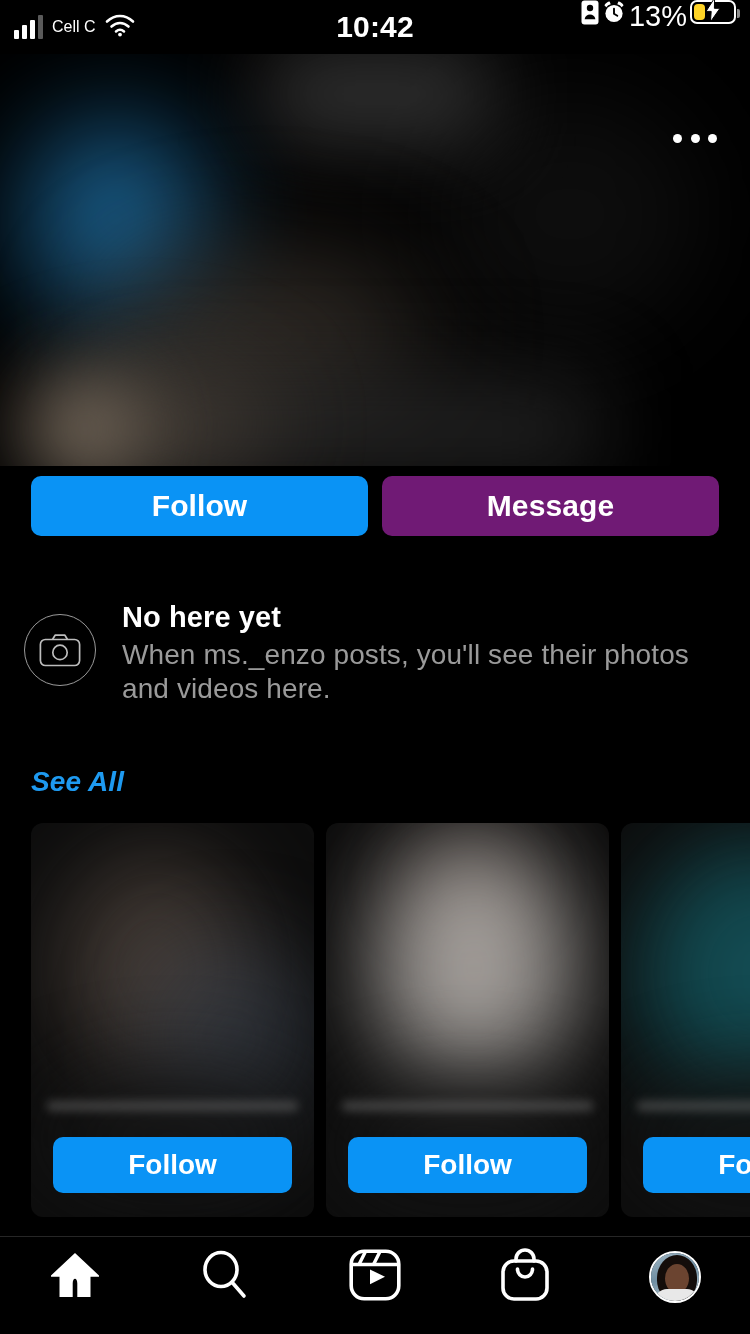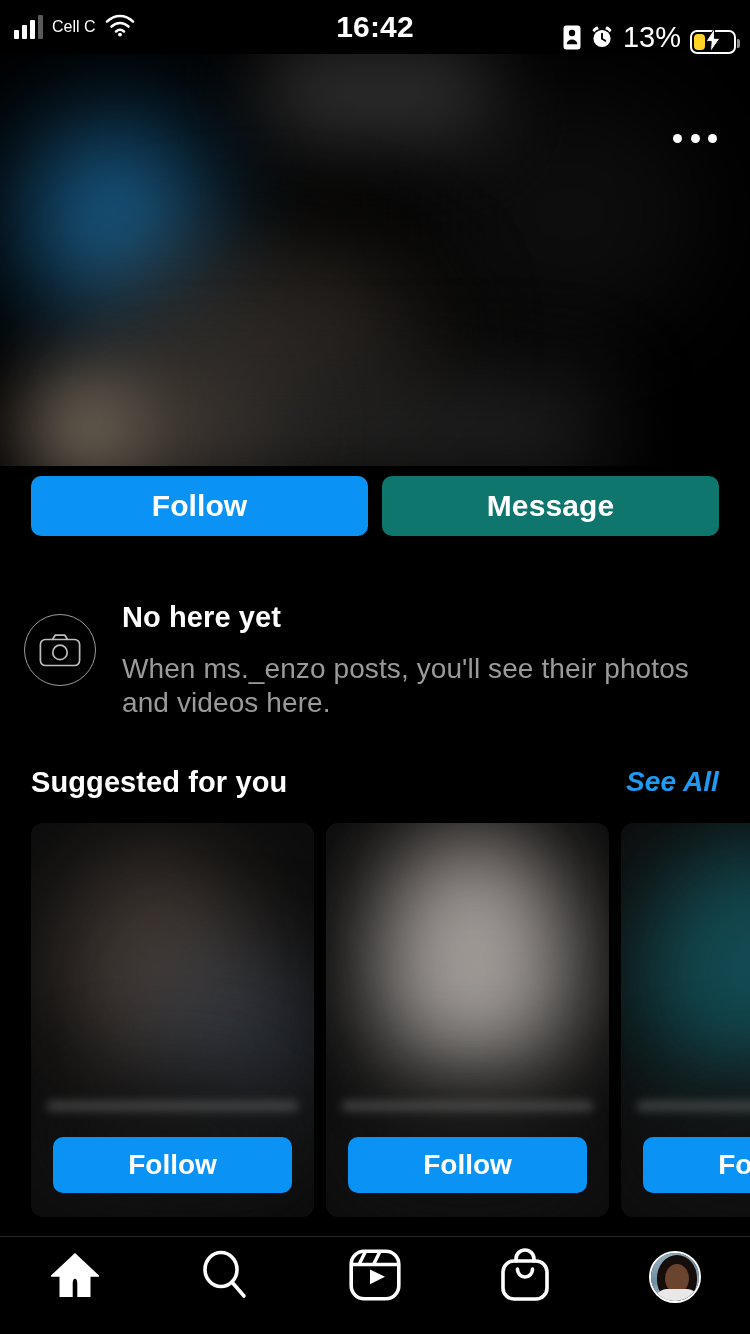--- a/index.html
+++ b/index.html
@@ -12,21 +12,21 @@
   .screen { position:relative; width:750px; height:1334px; background:#000; overflow:hidden; }
 
   
   .statusbar {
     position:absolute; top:0; left:0; width:750px; height:54px;
     display:flex; align-items:center; color:#fff;
   }
   .sb-left { position:absolute; left:14px; top:0; height:54px; display:flex; align-items:center; gap:9px; }
   .sb-center { position:absolute; left:0; width:750px; top:0; height:54px;
                display:flex; align-items:center; justify-content:center; }
-  .sb-right { position:absolute; right:14px; top:0; height:54px; display:flex; align-items:flex-end; gap:9px; }
+  .sb-right { position:absolute; right:14px; top:0; height:54px; display:flex; align-items:flex-start; gap:3px; }
   .sb-time { font-size:30px; font-weight:600; letter-spacing:.2px; }
   .sb-pct { font-size:29px; font-weight:500; }
 
   .bars { display:flex; align-items:flex-end; gap:3px; height:24px; }
   .bars i { display:block; width:5px; background:#fff; border-radius:1px; }
   .bars i:nth-child(1){ height:9px; }
   .bars i:nth-child(2){ height:14px; }
   .bars i:nth-child(3){ height:19px; }
   .bars i:nth-child(4){ height:24px; background:#5a5a5a; }
 
@@ -49,29 +49,29 @@
 
   .more-btn { position:absolute; right:33px; top:71px; width:44px; height:26px;
               display:flex; align-items:center; justify-content:space-between; }
   .more-btn span { display:block; width:9px; height:9px; border-radius:50%; background:#fff; }
 
   
   .actions { position:absolute; top:476px; left:31px; width:688px; height:60px; display:flex; gap:14px; }
   .btn { flex:1; height:60px; border-radius:10px; display:flex; align-items:center; justify-content:center;
          font-size:30px; font-weight:600; color:#fff; letter-spacing:.1px; }
   .btn-follow { background:#0A93F5; }
-  .btn-message { background:#0f766e; }
+  .btn-message { background:#701a75; }
 
   
   .no-posts { position:absolute; top:598px; left:0; width:750px; display:flex; align-items:flex-start; }
   .camera-circle { position:absolute; left:24px; top:16px; width:72px; height:72px; border:1.6px solid #9a9a9a;
                    border-radius:50%; display:flex; align-items:center; justify-content:center; }
   .np-text { position:absolute; left:122px; top:0; width:600px; }
   .np-title { font-size:29px; font-weight:700; color:#fff; line-height:38px; letter-spacing:.1px; }
-  .np-sub { font-size:28px; font-weight:400; color:#9a9a9a; line-height:34px; letter-spacing:.1px; margin-top:16px; }
+  .np-sub { font-size:28px; font-weight:400; color:#9a9a9a; line-height:34px; letter-spacing:.1px; margin-top:2px; }
 
   
   .sug-head { position:absolute; top:762px; left:31px; width:688px; height:40px;
               display:flex; align-items:center; justify-content:space-between; }
   .sug-title { font-size:29px; font-weight:700; color:#fff; letter-spacing:.1px; }
   .sug-seeall { font-size:28px; font-weight:600; color:#1E9AF0; letter-spacing:.1px;font-style:italic; }
 
   .cards { position:absolute; top:823px; left:31px; width:719px; height:394px;
            display:flex; gap:12px; overflow:hidden; }
   .card { position:relative; flex:0 0 283px; height:394px; background:#0d0d0d;
@@ -125,21 +125,21 @@
         <svg width="30" height="24" viewBox="0 0 30 24" fill="none">
           <path d="M2 8.5C6 4.8 10.3 3 15 3s9 1.8 13 5.5" stroke="#fff" stroke-width="2.6" stroke-linecap="round"></path>
           <path d="M6.5 13.5C9.1 11.2 11.9 10 15 10s5.9 1.2 8.5 3.5" stroke="#fff" stroke-width="2.6" stroke-linecap="round"></path>
           <path d="M11 18.4c1.3-1.1 2.6-1.7 4-1.7s2.7.6 4 1.7" stroke="#fff" stroke-width="2.6" stroke-linecap="round"></path>
           <circle cx="15" cy="21.6" r="1.9" fill="#fff"></circle>
         </svg>
       </span>
     </div>
 
     <div class="sb-center">
-      <span class="sb-time">16:42</span>
+      <span class="sb-time">10:42</span>
     </div>
 
     <div class="sb-right">
       <span>
         <svg width="18" height="25" viewBox="0 0 18 25">
           <rect x="0.5" y="0.5" width="17" height="24" rx="3" fill="#fff"></rect>
           <circle cx="9" cy="8" r="3.2" fill="#000"></circle>
           <path d="M3.6 19.2c.6-3.1 2.7-4.6 5.4-4.6s4.8 1.5 5.4 4.6z" fill="#000"></path>
         </svg>
       </span>
@@ -192,21 +192,20 @@
         <circle cx="21" cy="19.4" r="7.2" stroke="#bdbdbd" stroke-width="1.7"></circle>
       </svg>
     </div>
     <div class="np-text">
       <div class="np-title">No here yet</div>
       <div class="np-sub">When ms._enzo posts, you'll see their photos and videos here.</div>
     </div>
   </div>
 
   <div class="sug-head">
-    <div class="sug-title">Suggested for you</div>
     <div class="sug-seeall">See All</div>
   </div>
 
   <div class="cards">
 
     <div class="card">
       <div class="card-img">
         <div class="card-blob c1a"></div>
         <div class="card-blob c1b"></div>
         <div class="card-blob c1c"></div>

